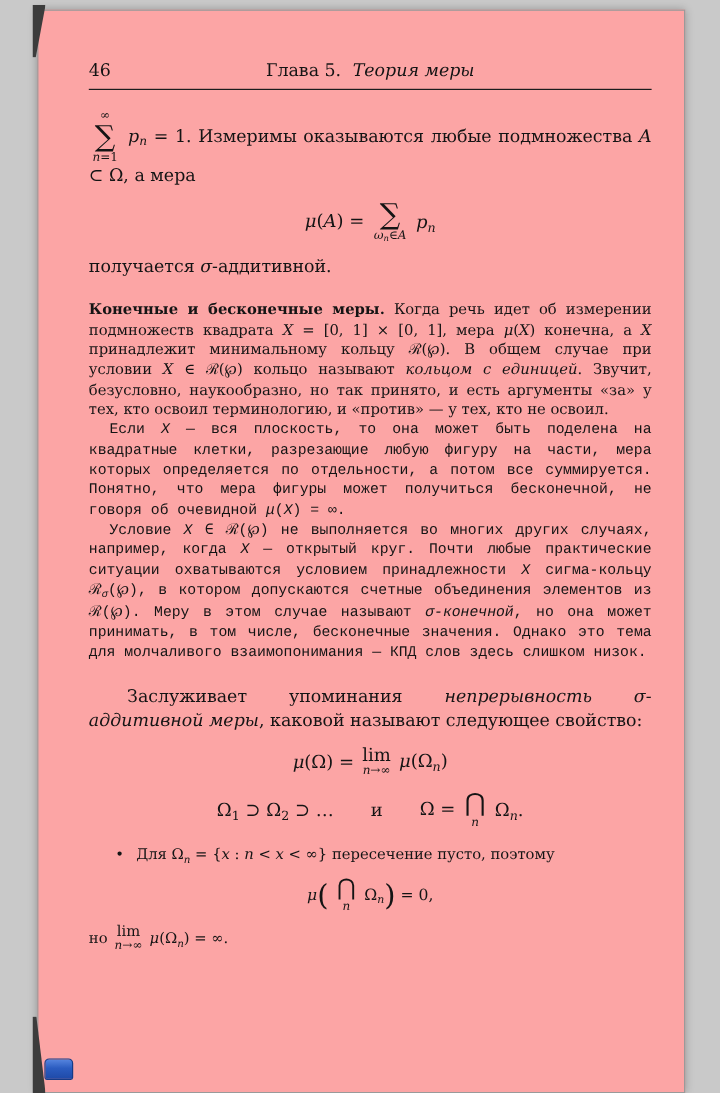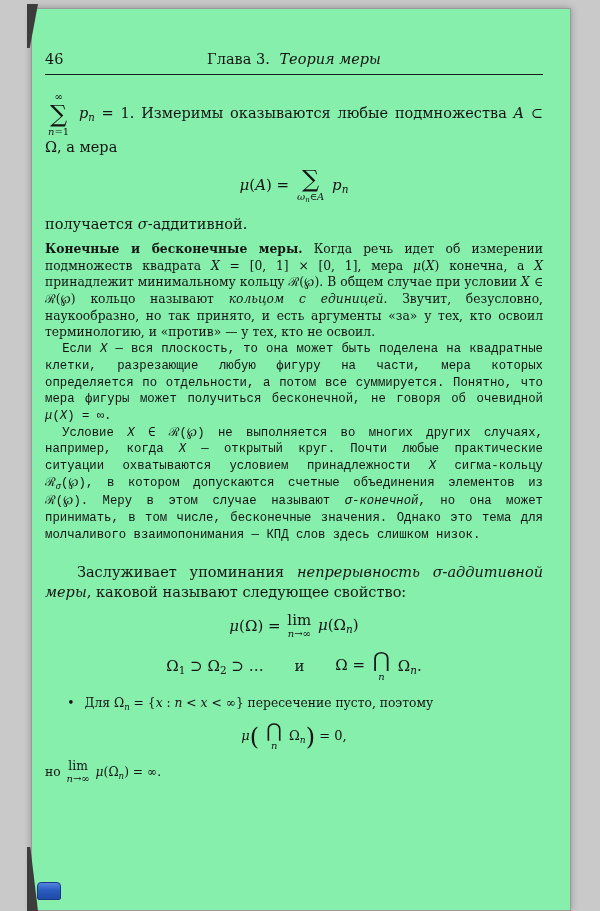--- a/index.html
+++ b/index.html
@@ -7,24 +7,24 @@
   body {
     background:#c9c9c9;
     font-family:"DejaVu Serif", serif;
     color:#141414;
     position:relative;
     overflow:hidden;
   }
   .page {
     position:absolute; left:31px; top:8px;
     width:540px; height:903px;
-    background:#86efac;
+    background:#fca5a5;
     border:1px solid #9a9a9a;
     box-shadow:0 0 7px rgba(0,0,0,0.28);
-    padding:42px 27px 0 13px;
+    padding:42px 27px 0 42px;
   }
   
   .corner-top {
     position:absolute; left:27px; top:4px; width:11px; height:44px;
     background:#3c3c3c;
     clip-path:polygon(0 0,100% 0,25% 100%,0 100%);
     z-index:4;
   }
   .corner-bottom {
     position:absolute; left:27px; bottom:0; width:11px; height:64px;
@@ -43,21 +43,21 @@
   .header { display:flex; align-items:baseline; font-size:14.5px; }
   .pagenum { width:64px; }
   .chapter { flex:1; text-align:center; margin-right:64px; white-space:nowrap; }
   .chapter .lbl { margin-right:5px; }
   .it { font-style:italic; }
   .rule { border-bottom:1.3px solid #1c1c1c; margin-top:7px; }
   
   .para { font-size:14.5px; line-height:1.42; text-align:justify; margin-top:16px; }
   .tight { margin-top:6px; }
   .indent2 { text-indent:2.2em; margin-top:18px; }
-  .smallblock { margin-top:6px; }
+  .smallblock { margin-top:16px; }
   .small { font-size:12.3px; line-height:1.36; text-align:justify; }
   .pind { text-indent:1.4em;font-family:Liberation Mono, monospace; }
   .bullet-line { text-indent:1.8em; margin-top:12px; }
   .b2 { margin-top:10px; }
   .bullet { margin-right:0.5em; }
   .noj { text-align:left; }
   
   .r-i { font-style:italic; }
   .r-b { font-weight:bold; }
   .r-sub { font-size:0.7em; vertical-align:-0.32em; }
@@ -82,21 +82,21 @@
 
 <div class="corner-top"></div>
 <div class="corner-bottom"></div>
 <div class="taskbar-chip"></div>
 
 <div class="page">
 
   <div class="header">
     <span class="pagenum">46</span>
     <span class="chapter">
-      <span class="lbl">Глава 3.</span>
+      <span class="lbl">Глава 5.</span>
       <span class="it">Теория меры</span>
     </span>
   </div>
   <div class="rule"></div>
 
   <p class="para">
     <span class="stack">
       <span class="up">∞</span>
       <span class="sym">∑</span>
       <span class="low"><span class="r-i">n</span><span>=1</span></span>

